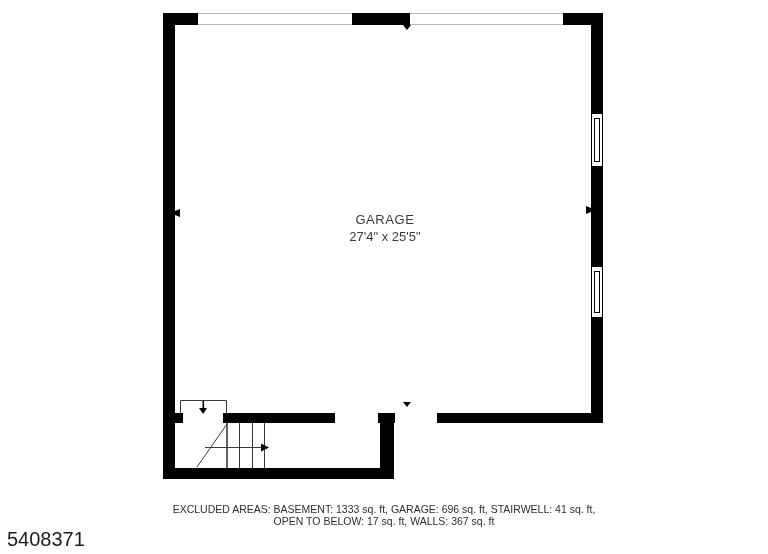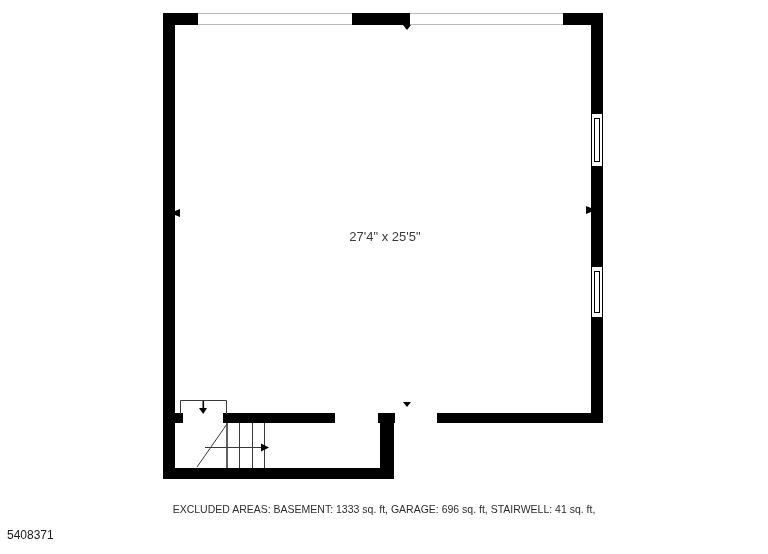--- a/index.html
+++ b/index.html
@@ -16,21 +16,21 @@
   .room-dims{
     left:285px;top:229px;width:200px;text-align:center;
     font-size:13px;color:#3b3b3b;
   }
   .summary{
     position:absolute;left:64px;top:503px;width:640px;text-align:center;
     color:#2e2e2e;font-size:10.5px;line-height:12px;
   }
   .summary .total{font-weight:bold;font-size:11px;color:#1f1f1f;}
   .listing-id{
-    left:7px;top:528px;font-size:12px;color:#1c1c1c;
+    left:7px;top:528px;font-size:20px;color:#1c1c1c;
   }
 </style>
 </head>
 <body>
 
 <div class="canvas">
 
   <svg class="plan-svg" width="768" height="554" viewBox="0 0 768 554">
 
     <g fill="#000000" shape-rendering="crispEdges">
@@ -88,21 +88,23 @@
     </g>
 
     <g fill="#000000" stroke="none">
       <polygon points="403,25 411,25 407,30"></polygon>
       <polygon points="403,402 411,402 407,407"></polygon>
       <polygon points="180,209 180,217 170,213"></polygon>
       <polygon points="586,206 586,214 596,210"></polygon>
     </g>
   </svg>
 
+  <div class="txt room-label">GARAGE</div>
   <div class="txt room-dims">27'4" x 25'5"</div>
 
   <div class="summary">
     <div>EXCLUDED AREAS: BASEMENT: 1333 sq. ft, GARAGE: 696 sq. ft, STAIRWELL: 41 sq. ft,</div>
+    <div>OPEN TO BELOW: 17 sq. ft, WALLS: 367 sq. ft</div>
   </div>
 
   <div class="txt listing-id">5408371</div>
 
 </div>
 
 </body></html>

